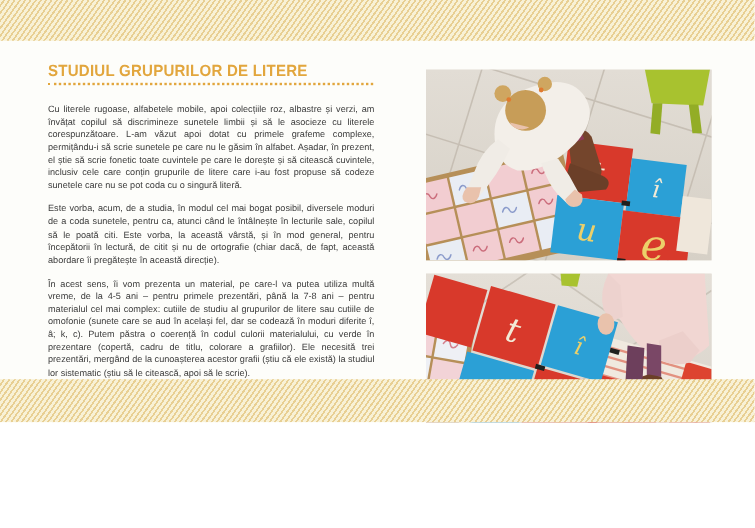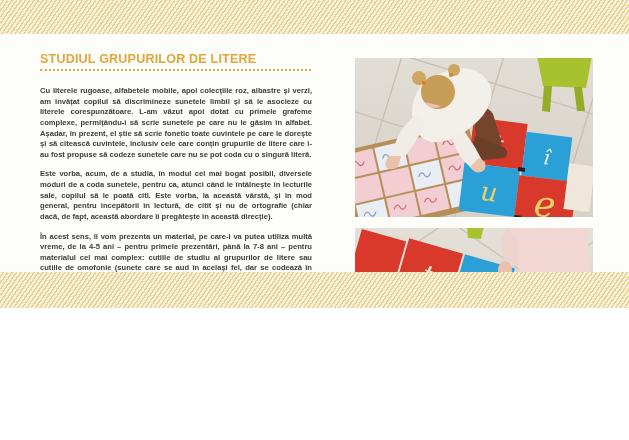--- a/index.html
+++ b/index.html
@@ -1,17 +1,17 @@
 <!DOCTYPE html>
 <html><head>
 <meta charset="utf-8">
 <style>
   html,body{margin:0;padding:0;background:#ffffff;}
   .spread{
-    position:relative;width:629px;height:308px;overflow:hidden;
+    position:relative;width:629px;height:352px;overflow:hidden;
     background:#fdfdfa;font-family:"Liberation Sans",sans-serif;
   }
   .band{
     position:absolute;left:0;right:0;
     background:repeating-linear-gradient(125deg,
       #f8f1d6 0px,#f8f1d6 2.2px,#e8cf93 2.2px,#e8cf93 3.6px);
   }
   .band-top{top:0;height:34px;}
   .band-bottom{bottom:0;height:36px;}
   .page-badge{
@@ -26,21 +26,21 @@
     font-size:13.5px;font-weight:700;color:#e2a63d;
     letter-spacing:.2px;white-space:nowrap;
     transform:scaleX(.93);transform-origin:0 50%;
   }
   .title-rule{
     position:absolute;left:40px;top:69px;width:271px;height:0;
     border-top:2px dotted #e2a63d;
   }
   .textcol{
     position:absolute;left:40px;top:86px;width:272px;
-    color:#3c3c3c;font-size:7.6px;line-height:1.4;text-align:justify;font-weight:bold;
+    color:#3c3c3c;font-size:7.6px;line-height:1.4;text-align:justify;
   }
   .textcol p{margin:0 0 9px 0;}
   figure.photo{position:absolute;margin:0;width:238px;overflow:hidden;background:#dcd6cd;}
   .photo-1{left:355px;top:58px;height:159px;}
   .photo-2{left:355px;top:228px;height:154px;}
   figure.photo svg{display:block;width:100%;height:100%;}
   .box-letter{font-family:"DejaVu Serif",serif;font-style:italic;text-anchor:middle;}
 </style>
 </head>
 <body>

